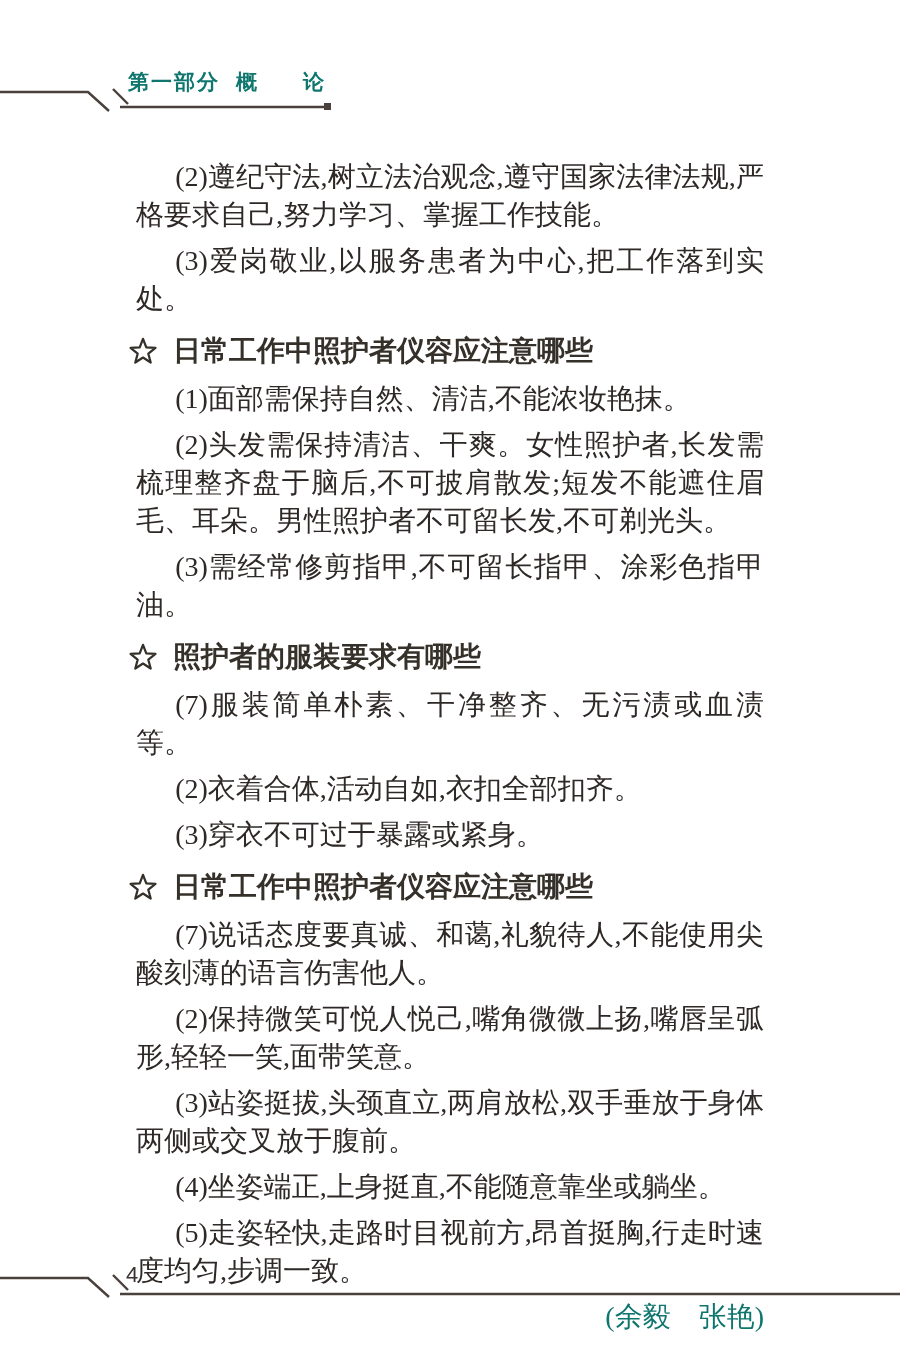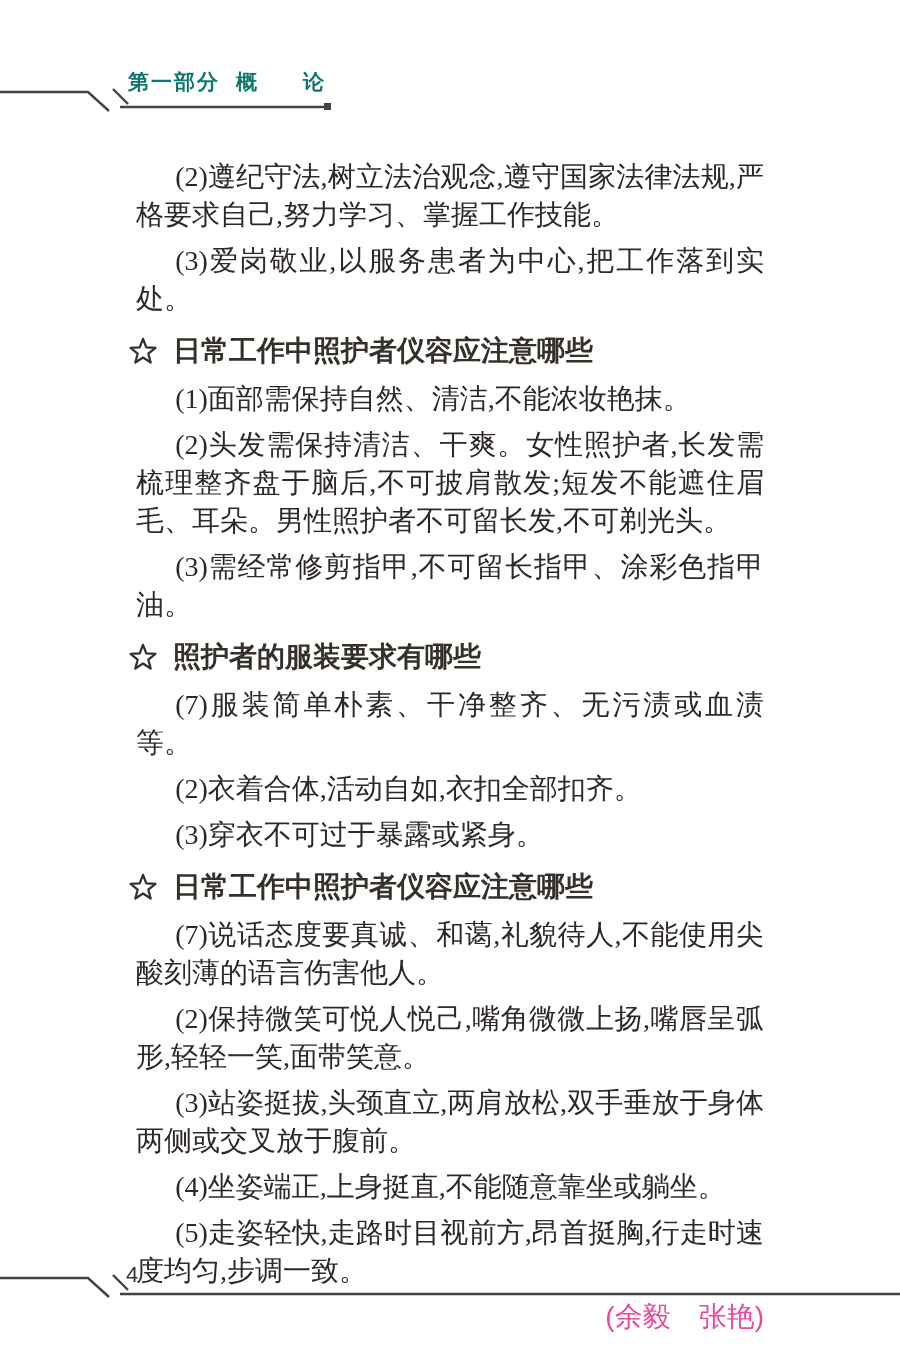--- a/index.html
+++ b/index.html
@@ -74,24 +74,24 @@
     margin-right: 15px;
     flex: 0 0 auto;
     display: inline-flex;
   }
   .qa-heading .star svg { width: 30px; height: 30px; }
 
   .attribution {
     margin-top: 19px;
     text-align: right;
     text-indent: 0 !important;
-    font-family: Liberation Sans, sans-serif;
+    font-family: Liberation Serif, serif;
     font-size: 28px;
     line-height: 38px;
-    color: #ec4899;
+    color: #0f766e;
   }
 </style>
 </head>
 <body>
 
 <div class="page">
 
   <svg id="header-rule" class="rule-svg" width="900" height="130" viewBox="0 0 900 130" aria-hidden="true">
     <g stroke="#4a403c" stroke-width="2.4" fill="none">
       <path d="M0,92 H88 L109,111"></path>

